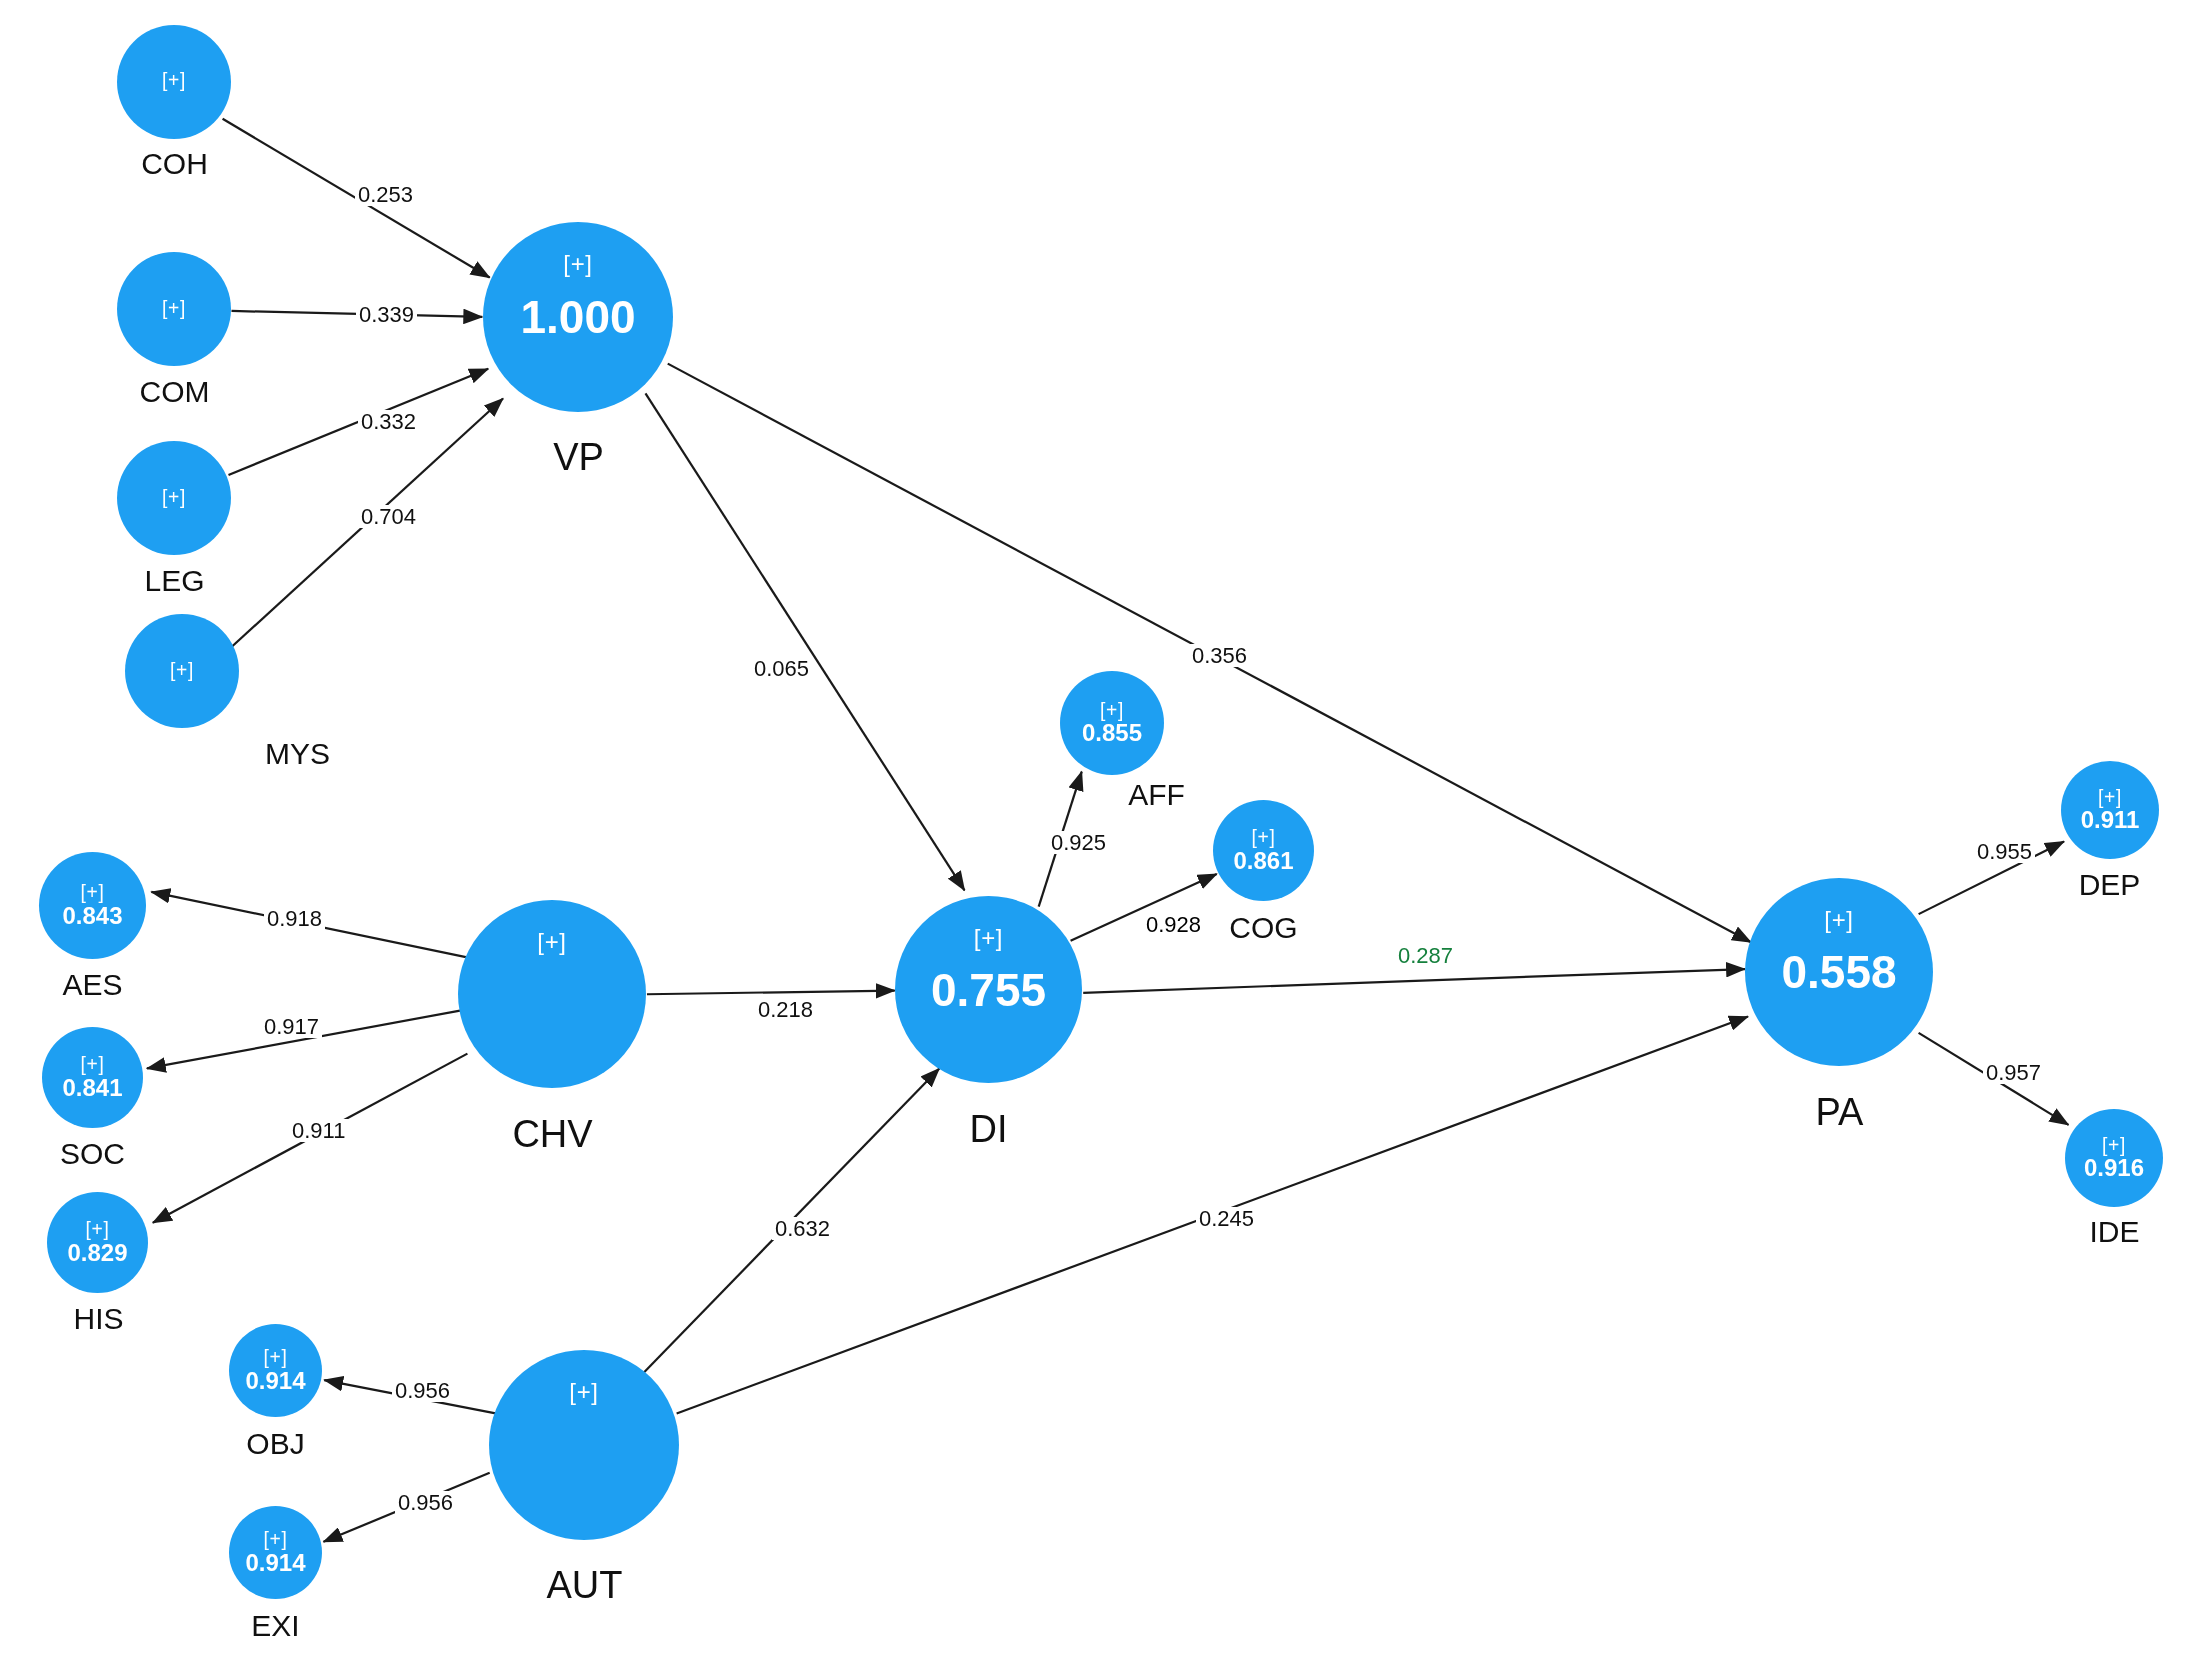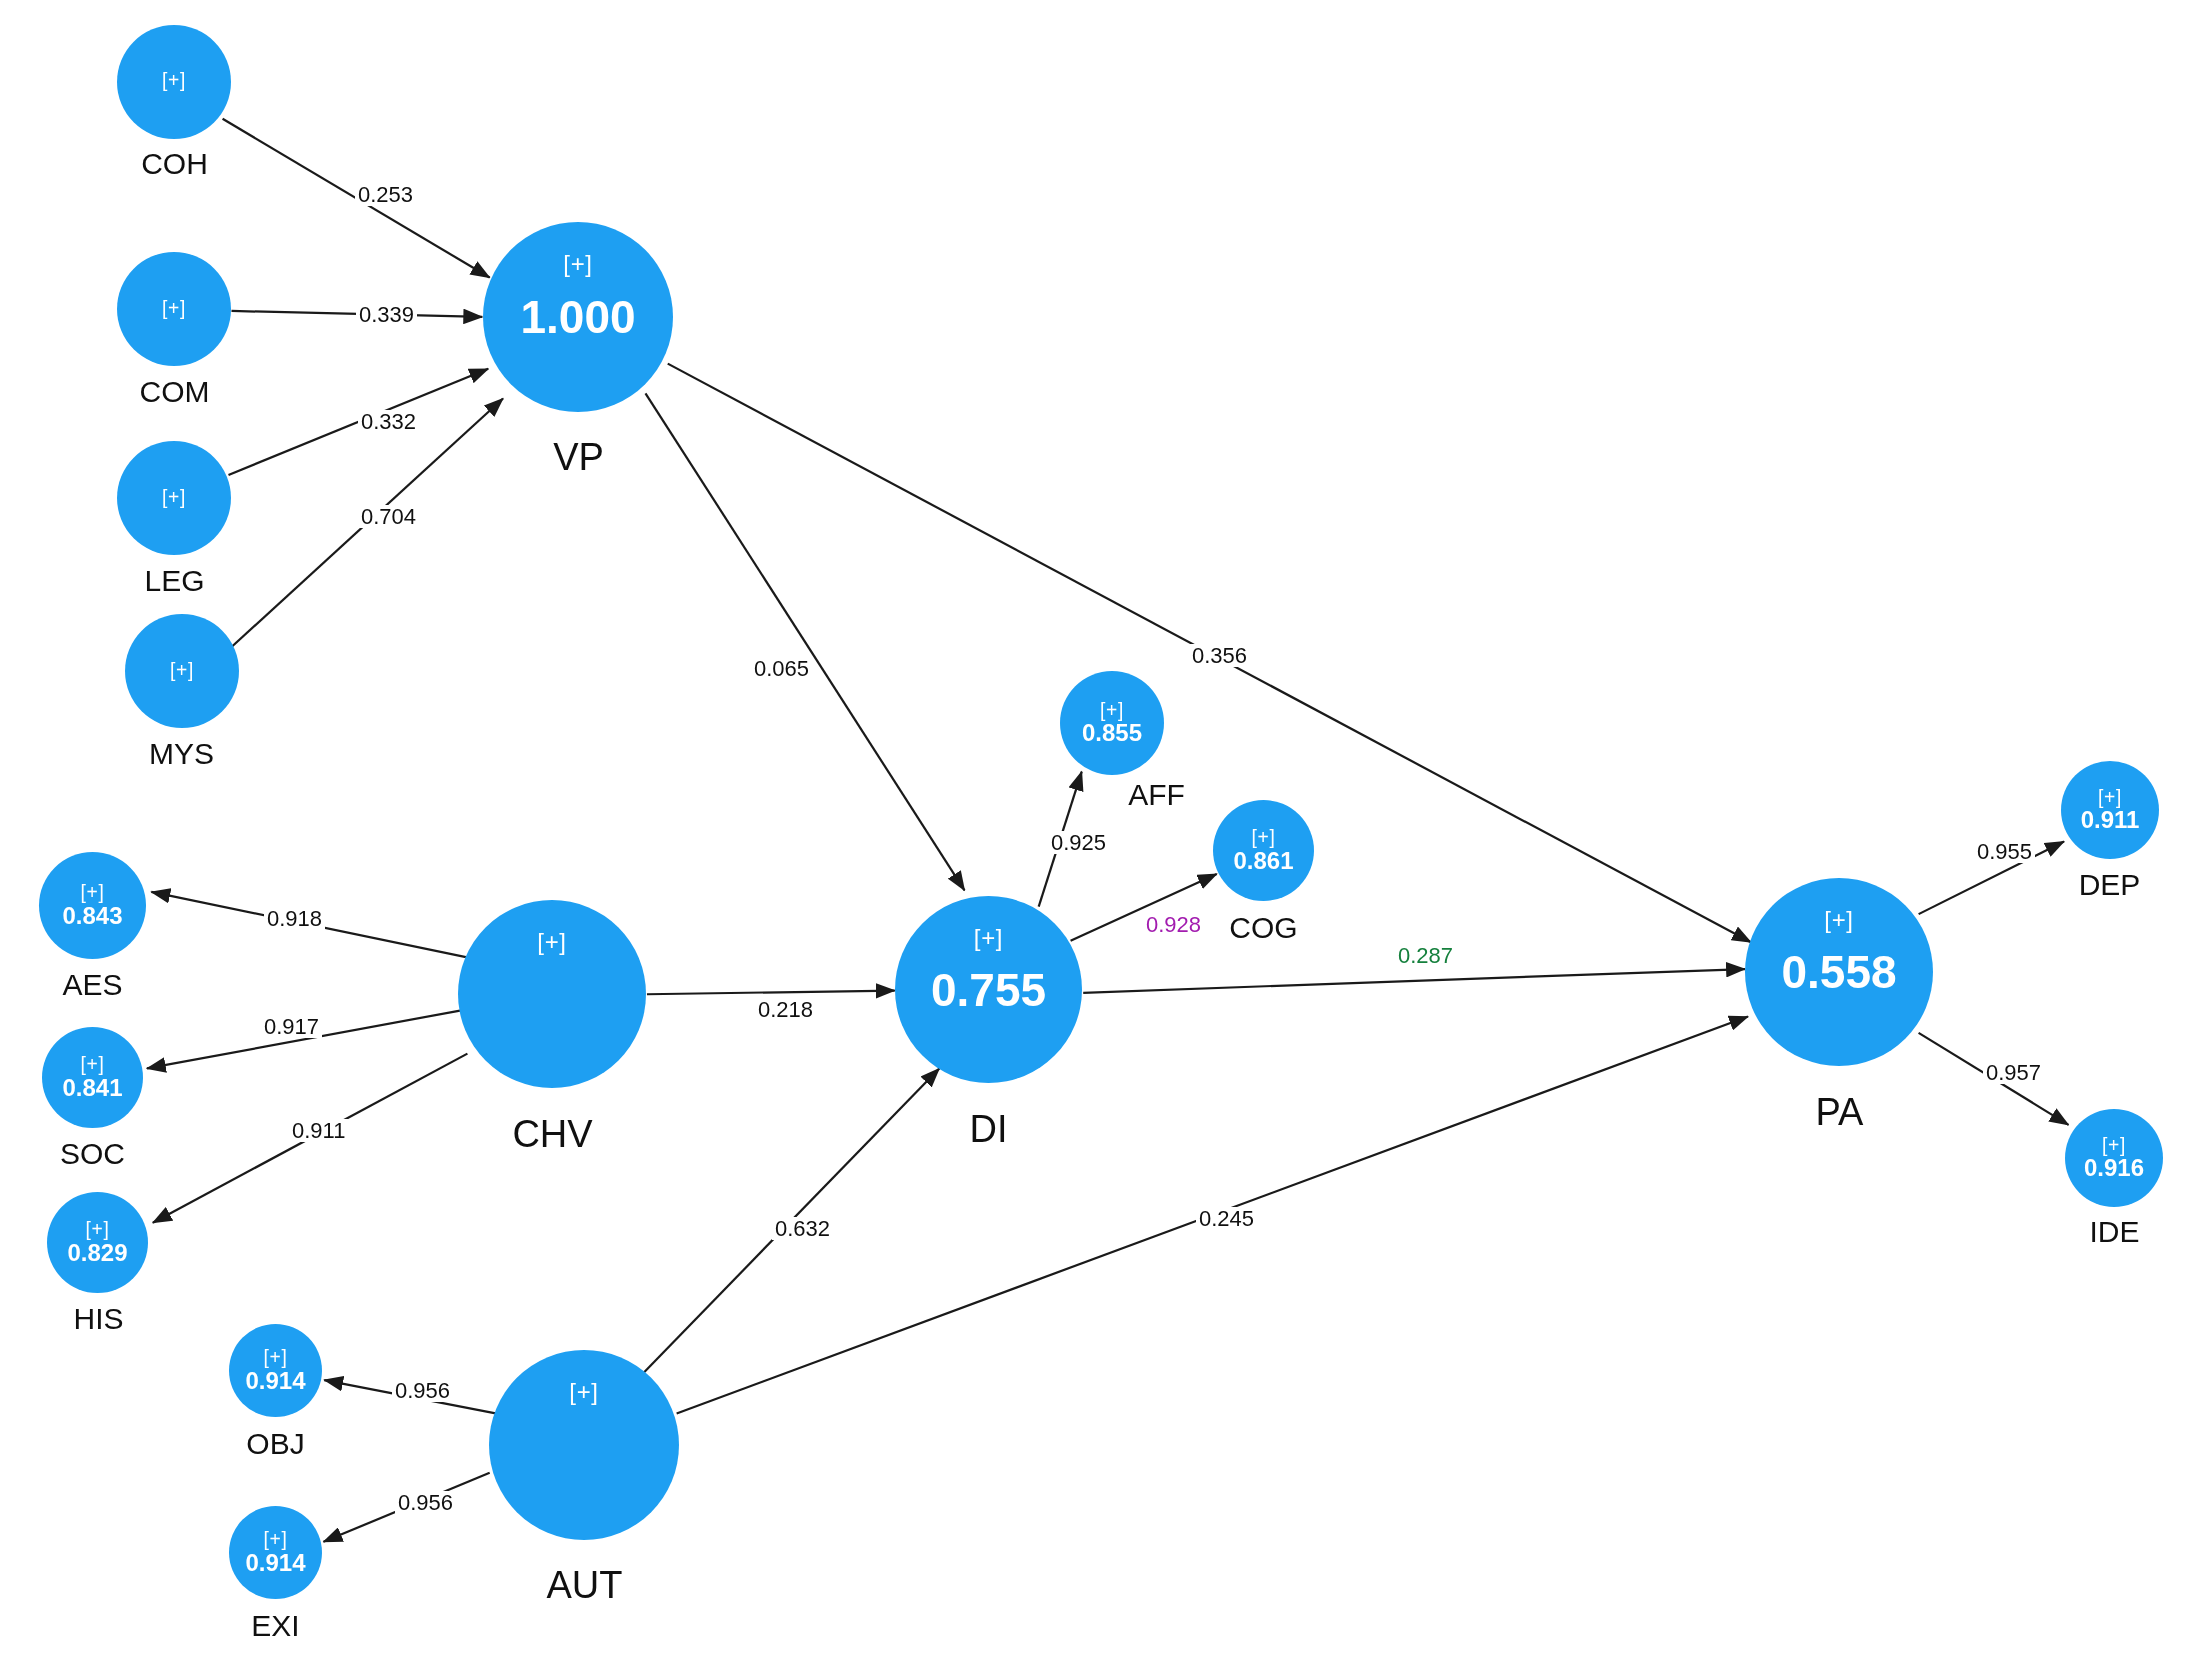--- a/index.html
+++ b/index.html
@@ -118,21 +118,21 @@
       <div class="caption" style="left: 26px; top: 375px; width: 297px; color: rgb(16, 16, 16);">COM</div>
       <div class="node indicator empty" style="left: 117px; top: 441px; width: 114px; height: 114px; background: rgb(30, 159, 242);">
         <span class="plus">[+]</span>
         <span class="val"></span>
       </div>
       <div class="caption" style="left: 26px; top: 564px; width: 297px; color: rgb(16, 16, 16);">LEG</div>
       <div class="node indicator empty" style="left: 125px; top: 614px; width: 114px; height: 114px; background: rgb(30, 159, 242);">
         <span class="plus">[+]</span>
         <span class="val"></span>
       </div>
-      <div class="caption" style="left: 33px; top: 737px; width: 297px; color: rgb(16, 16, 16);">MYS</div>
+      <div class="caption" style="left: 33px; top: 737px; width: 297px; color: rgb(16, 16, 16); text-align: right;">MYS</div>
       <div class="node latent" style="left: 483px; top: 222px; width: 190px; height: 190px; background: rgb(30, 159, 242);">
         <span class="plus">[+]</span>
         <span class="val">1.000</span>
       </div>
       <div class="caption big" style="left: 430px; top: 436px; width: 297px; color: rgb(16, 16, 16);">VP</div>
       <div class="node indicator" style="left: 39px; top: 852px; width: 107px; height: 107px; background: rgb(30, 159, 242);">
         <span class="plus">[+]</span>
         <span class="val">0.843</span>
       </div>
       <div class="caption" style="left: -56px; top: 968px; width: 297px; color: rgb(16, 16, 16);">AES</div>
@@ -200,21 +200,21 @@
       <div class="edge-label" style="left: 356px; top: 303px; color: rgb(16, 16, 16);">0.339</div>
       <div class="edge-label" style="left: 358px; top: 410px; color: rgb(16, 16, 16);">0.332</div>
       <div class="edge-label" style="left: 358px; top: 505px; color: rgb(16, 16, 16);">0.704</div>
       <div class="edge-label" style="left: 751px; top: 657px; color: rgb(16, 16, 16);">0.065</div>
       <div class="edge-label" style="left: 1189px; top: 644px; color: rgb(16, 16, 16);">0.356</div>
       <div class="edge-label" style="left: 264px; top: 907px; color: rgb(16, 16, 16);">0.918</div>
       <div class="edge-label" style="left: 261px; top: 1015px; color: rgb(16, 16, 16);">0.917</div>
       <div class="edge-label" style="left: 289px; top: 1119px; color: rgb(16, 16, 16);">0.911</div>
       <div class="edge-label" style="left: 755px; top: 998px; color: rgb(16, 16, 16);">0.218</div>
       <div class="edge-label" style="left: 1048px; top: 831px; color: rgb(16, 16, 16);">0.925</div>
-      <div class="edge-label" style="left: 1143px; top: 913px; color: #a21caf;">0.928</div>
+      <div class="edge-label" style="left: 1143px; top: 913px; color: #000000;">0.928</div>
       <div class="edge-label" style="left: 1395px; top: 944px; color: #15803d;">0.287</div>
       <div class="edge-label" style="left: 772px; top: 1217px; color: rgb(16, 16, 16);">0.632</div>
       <div class="edge-label" style="left: 1196px; top: 1207px; color: rgb(16, 16, 16);">0.245</div>
       <div class="edge-label" style="left: 392px; top: 1379px; color: rgb(16, 16, 16);">0.956</div>
       <div class="edge-label" style="left: 395px; top: 1491px; color: rgb(16, 16, 16);">0.956</div>
       <div class="edge-label" style="left: 1974px; top: 840px; color: rgb(16, 16, 16);">0.955</div>
       <div class="edge-label" style="left: 1983px; top: 1061px; color: rgb(16, 16, 16);">0.957</div>
     </div>
 </div>
 

